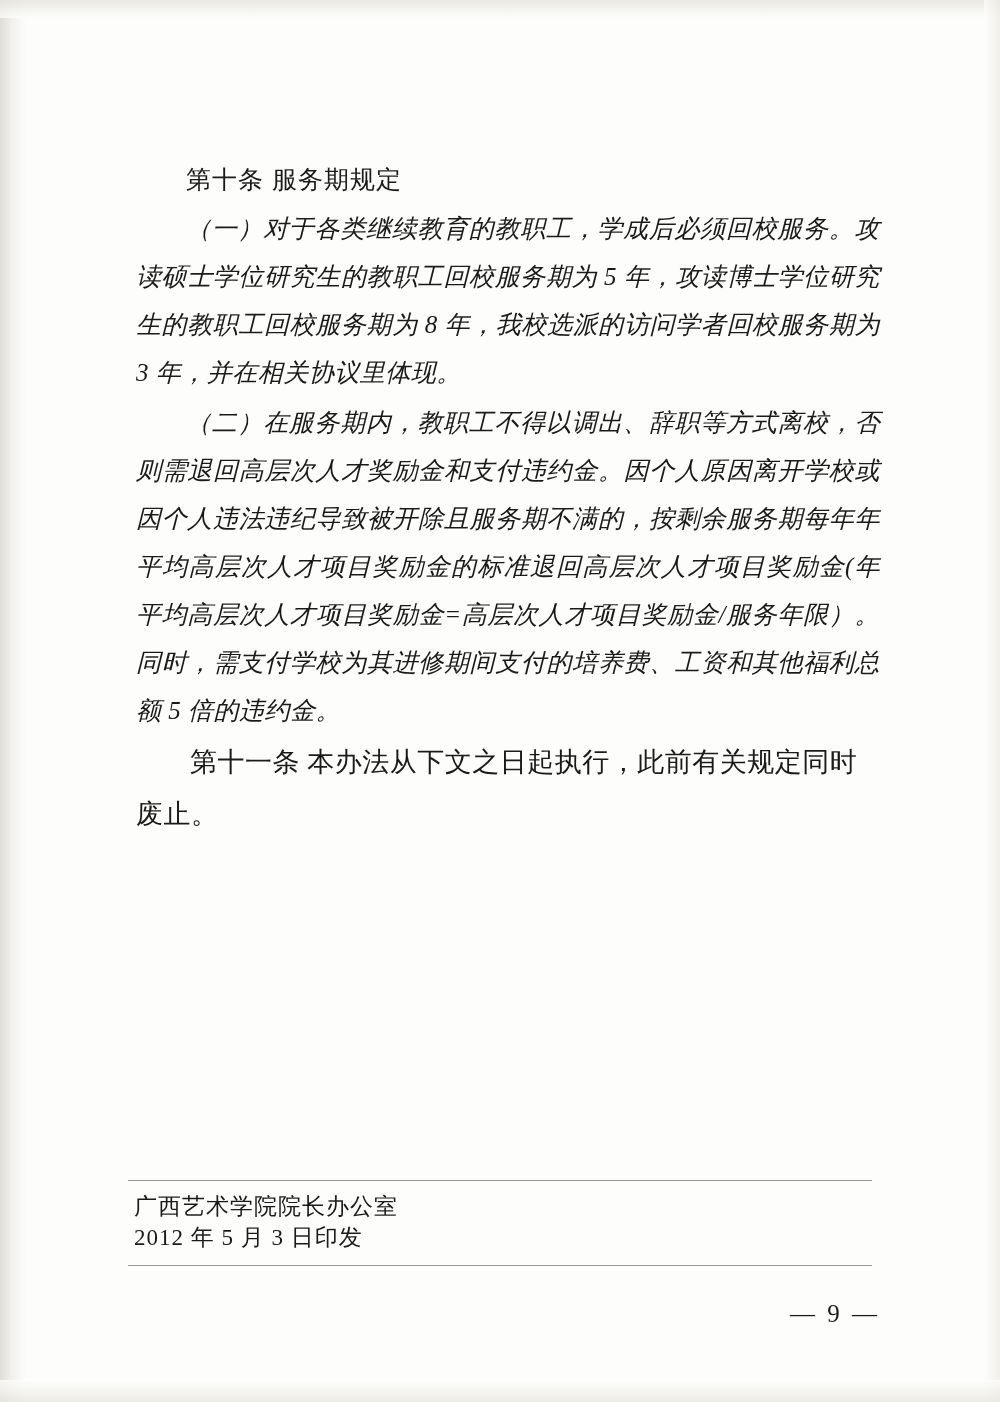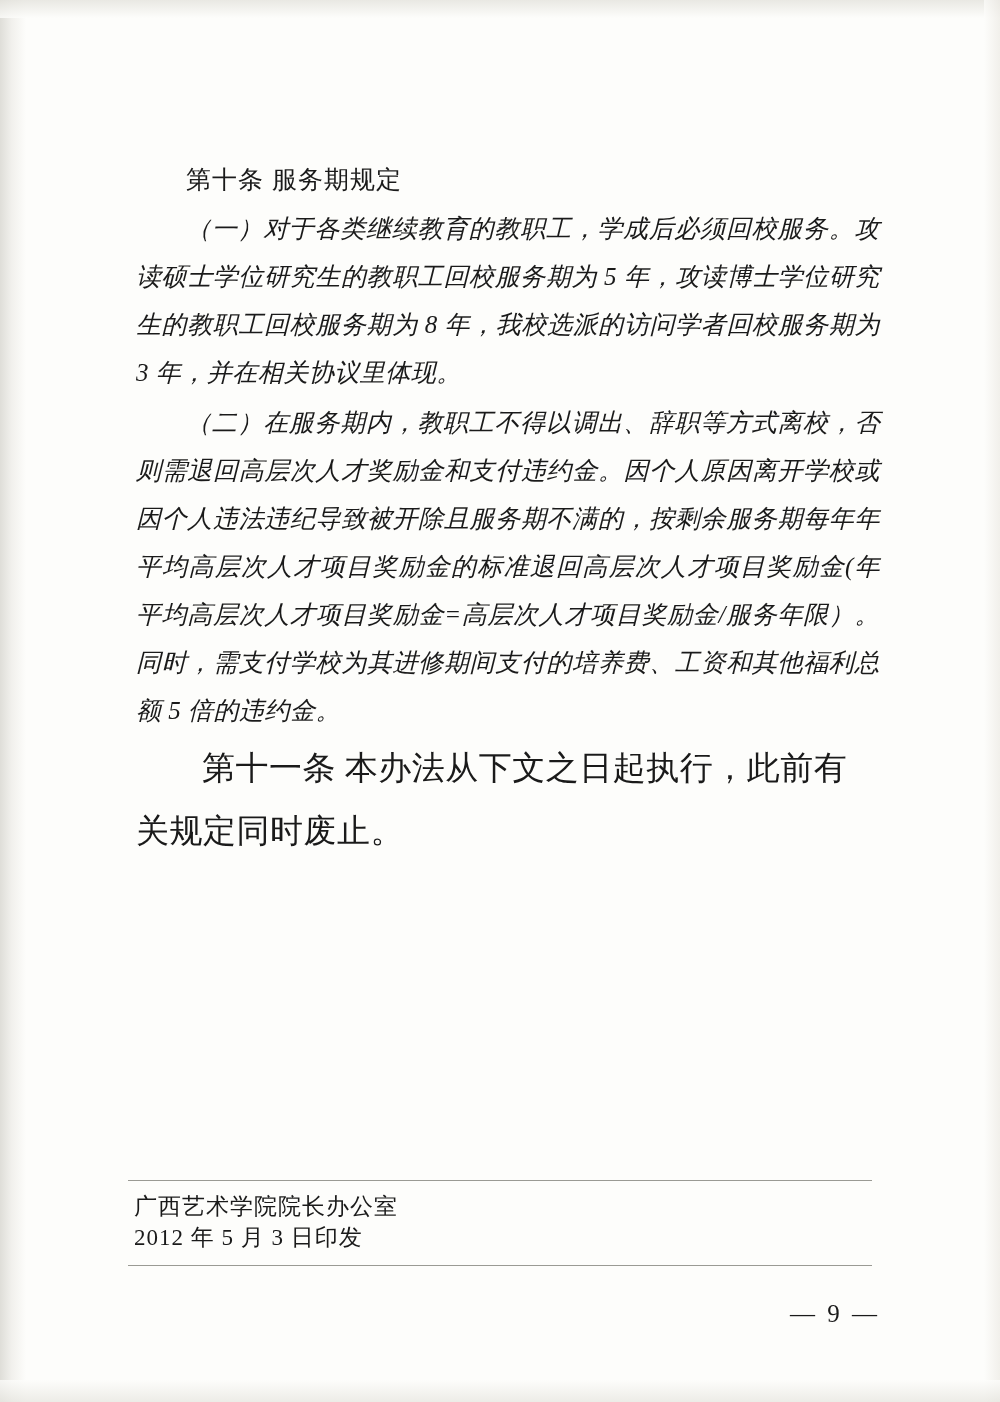--- a/index.html
+++ b/index.html
@@ -70,21 +70,21 @@
     line-height: 1.92;
     text-align: justify;
     text-justify: inter-ideograph;
     text-indent: 2em;
     margin: 0 0 2px 0;
     letter-spacing: 0.5px;
     font-style: italic;
   }
 
   .clause {
-    font-size: 33px;
+    font-size: 27px;
     line-height: 1.92;
     text-indent: 2em;
     margin: 0;
     letter-spacing: 0.5px;
   }
 
   .footer {
     position: absolute;
     left: 128px;
     top: 1180px;

